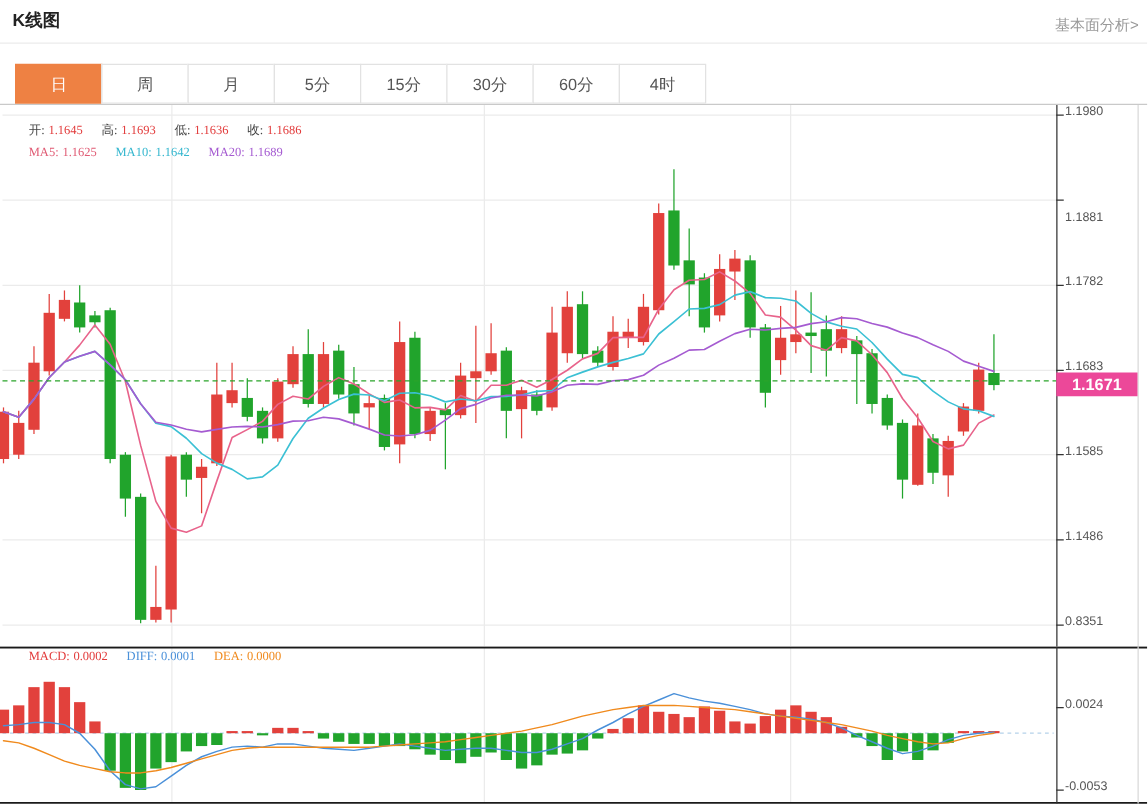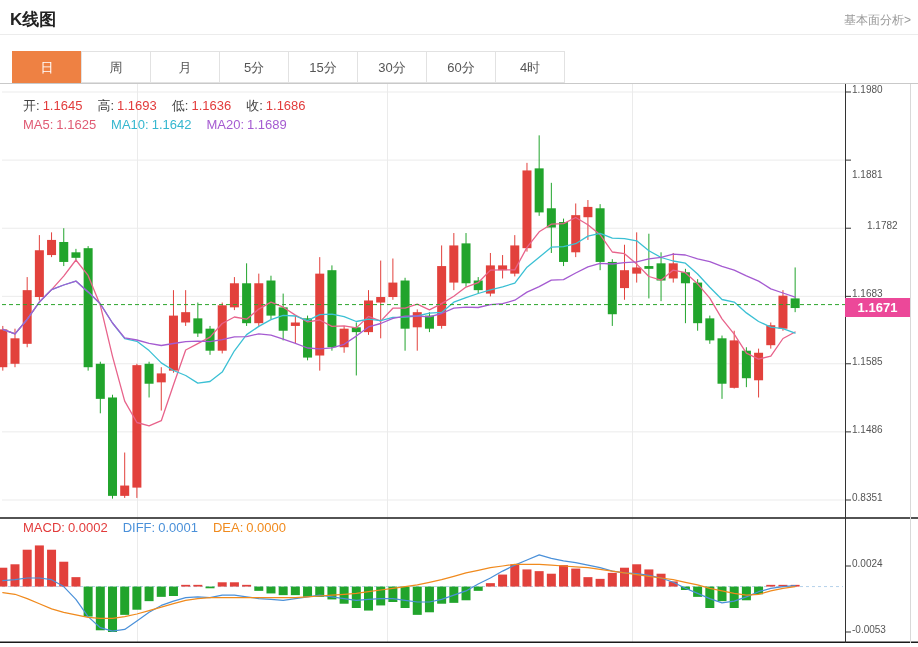--- a/index.html
+++ b/index.html
@@ -1,27 +1,27 @@
 <!DOCTYPE html>
 <html><head>
 <meta charset="utf-8">
 <style>
   html,body{margin:0;padding:0;background:#fff;}
   .page{position:relative;width:918px;height:647px;overflow:hidden;background:#fff;
         font-family:"Liberation Sans","DejaVu Sans",sans-serif;}
-  .title{position:absolute;left:10px;top:8px;font-size:17px;font-weight:bold;color:#222;}
+  .title{position:absolute;left:10px;top:8px;font-size:14px;font-weight:bold;color:#222;}
   .toplink{position:absolute;right:7px;top:12px;font-size:12px;color:#999;cursor:pointer;}
   .hdiv{position:absolute;left:0;top:34px;width:918px;border-top:1px solid #ececec;}
   .tabs{position:absolute;left:12px;top:51px;height:33px;display:flex;z-index:3;}
   .tab{width:70px;height:32px;line-height:32px;text-align:center;font-size:13px;color:#555;
        background:#fff;border:1px solid #e2e2e2;margin-left:-1px;box-sizing:border-box;cursor:pointer;}
   .tab:first-child{margin-left:0;}
   .tab.active{color:#fff;border-color:transparent;}
   .tabline{position:absolute;left:0;top:83px;width:918px;border-top:1px solid #c9c9c9;}
-  .legend{position:absolute;font-size:13px;z-index:5;white-space:nowrap;}
+  .legend{position:absolute;font-size:10px;z-index:5;white-space:nowrap;font-family:Liberation Serif, serif;}
   .legend .lbl{margin-right:3px;}
   .legend .val{margin-right:15px;}
   .ohlc{left:23px;top:97px;}
   .ohlc .lbl{color:#444;}
   .maleg{left:23px;top:117px;}
   .macdleg{left:23px;top:520px;}
   svg.pane{position:absolute;left:0;z-index:1;}
   #mainChart{top:84px;}
   #macdChart{top:517px;}
   .ytick{position:absolute;left:852px;font-size:10px;color:#555;z-index:2;white-space:nowrap;}
@@ -286,21 +286,21 @@
       <line x1="0" y1="1" x2="918" y2="1" stroke="#1a1a1a" stroke-width="1.6"></line>
       <line x1="0" y1="125.3" x2="918" y2="125.3" stroke="#1a1a1a" stroke-width="1.6"></line>
       <line x1="845.5" y1="0" x2="845.5" y2="126" stroke="#333333" stroke-width="1"></line>
       <line x1="910.5" y1="0" x2="910.5" y2="126" stroke="#d9d9d9" stroke-width="1"></line>
       <line x1="845" y1="49" x2="851" y2="49" stroke="#333333" stroke-width="1"></line>
       <line x1="845" y1="115" x2="851" y2="115" stroke="#333333" stroke-width="1"></line>
     </svg>
 
 <div class="ytick" style="top: 84px;">1.1980</div>
     <div class="ytick" style="top: 169px;">1.1881</div>
-    <div class="ytick" style="top: 220.229px; margin-left: 15px;">1.1782</div>
+    <div class="ytick" style="top: 220.229px;">1.1782</div>
     <div class="ytick" style="top: 288.344px;">1.1683</div>
     <div class="ytick" style="top: 355.771px;">1.1585</div>
     <div class="ytick" style="top: 423.885px;">1.1486</div>
     <div class="ytick" style="top: 492px;">0.8351</div>
     <div class="ytick" style="top: 558px;">0.0024</div>
     <div class="ytick" style="top: 624px;">-0.0053</div>
     <div class="badge" id="priceBadge" style="background: #ec4899; font-weight: bold;">1.1671</div>
   </div>
 
 </body></html>

